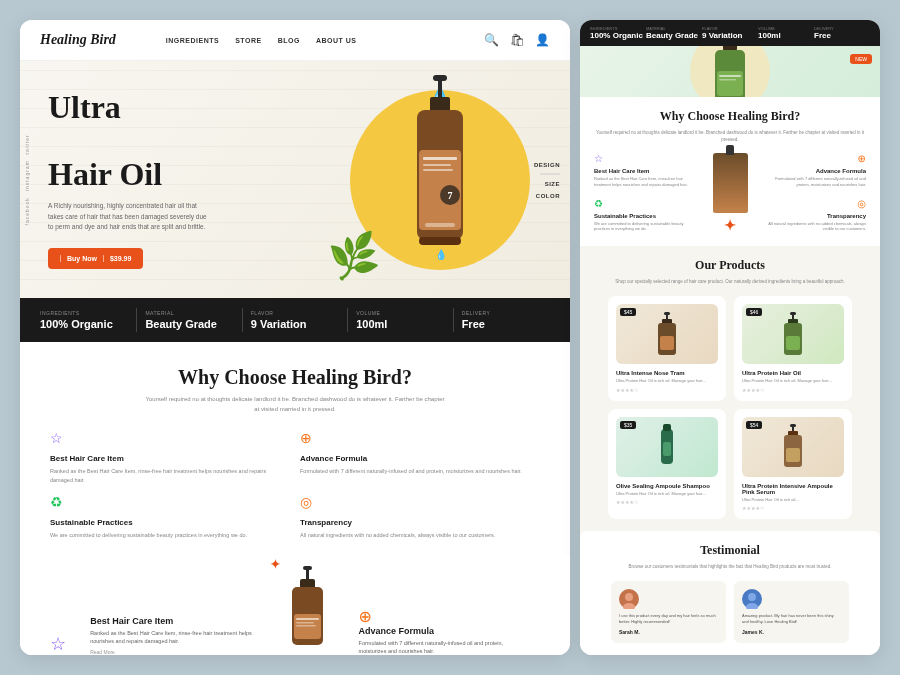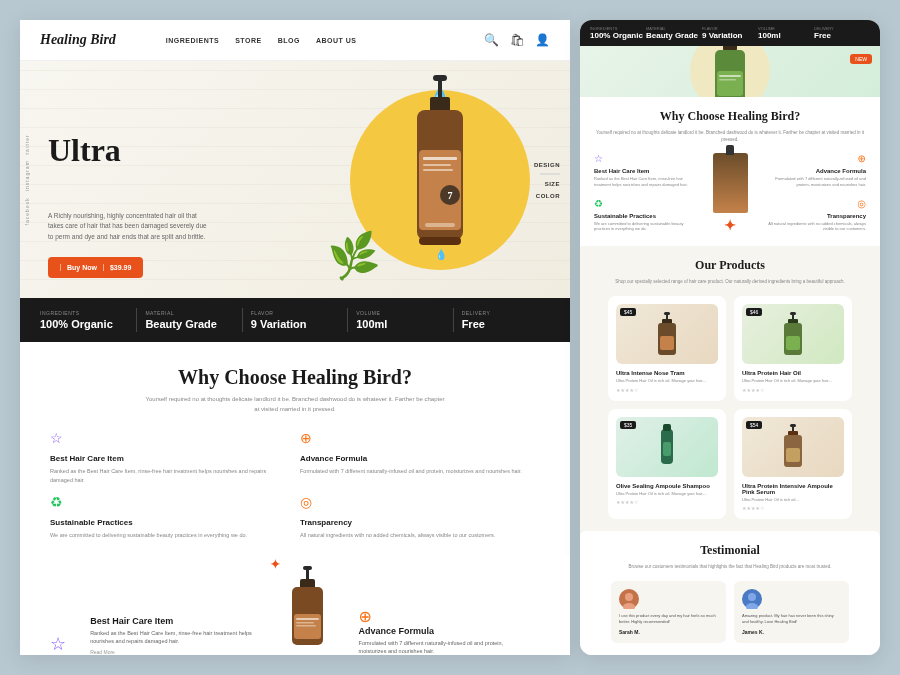--- a/index.html
+++ b/index.html
@@ -11,21 +11,21 @@
       font-family: 'Georgia', serif;
       display: flex;
       gap: 10px;
       padding: 20px;
     }
 
     
     .left-panel {
       flex: 1;
       background: #fff;
-      border-radius: 0;
+      border-radius: 12px;
       overflow: hidden;
       display: flex;
       flex-direction: column;
       box-shadow: 0 4px 20px rgba(0,0,0,0.1);
     }
 
     
     .nav {
       display: flex;
       align-items: center;
@@ -68,21 +68,21 @@
       cursor: pointer;
     }
 
     
     .hero {
       position: relative;
       background: linear-gradient(135deg, #f8f6f0 0%, #f0ece0 100%);
       flex: 1;
       overflow: hidden;
       display: flex;
-      align-items: flex-end;
+      align-items: center;
     }
 
     .hero-bg-lines {
       position: absolute;
       top: 0; left: 0; right: 0; bottom: 0;
       background-image: repeating-linear-gradient(
         0deg,
         transparent,
         transparent 18px,
         rgba(200,190,170,0.15) 18px,
@@ -567,20 +567,21 @@
     <div class="social-sidebar">
       <span class="social-item">Twitter</span>
       <span class="social-item">Instagram</span>
       <span class="social-item">facebook</span>
     </div>
 
     <div class="hero-content">
       <h1 class="hero-title">
         <span>Ultra</span><br>
         <br>
+        <span>Hair Oil</span>
       </h1>
       <p class="hero-desc">A Richly nourishing, highly concentrated hair oil that takes care of hair that has been damaged severely due to perm and dye and hair ends that are split and brittle.</p>
       <button class="hero-btn">
         <span>Buy Now</span>
         <span>$39.99</span>
       </button>
     </div>
 
     <div class="hero-visual">
       <div class="hero-circle"></div>

